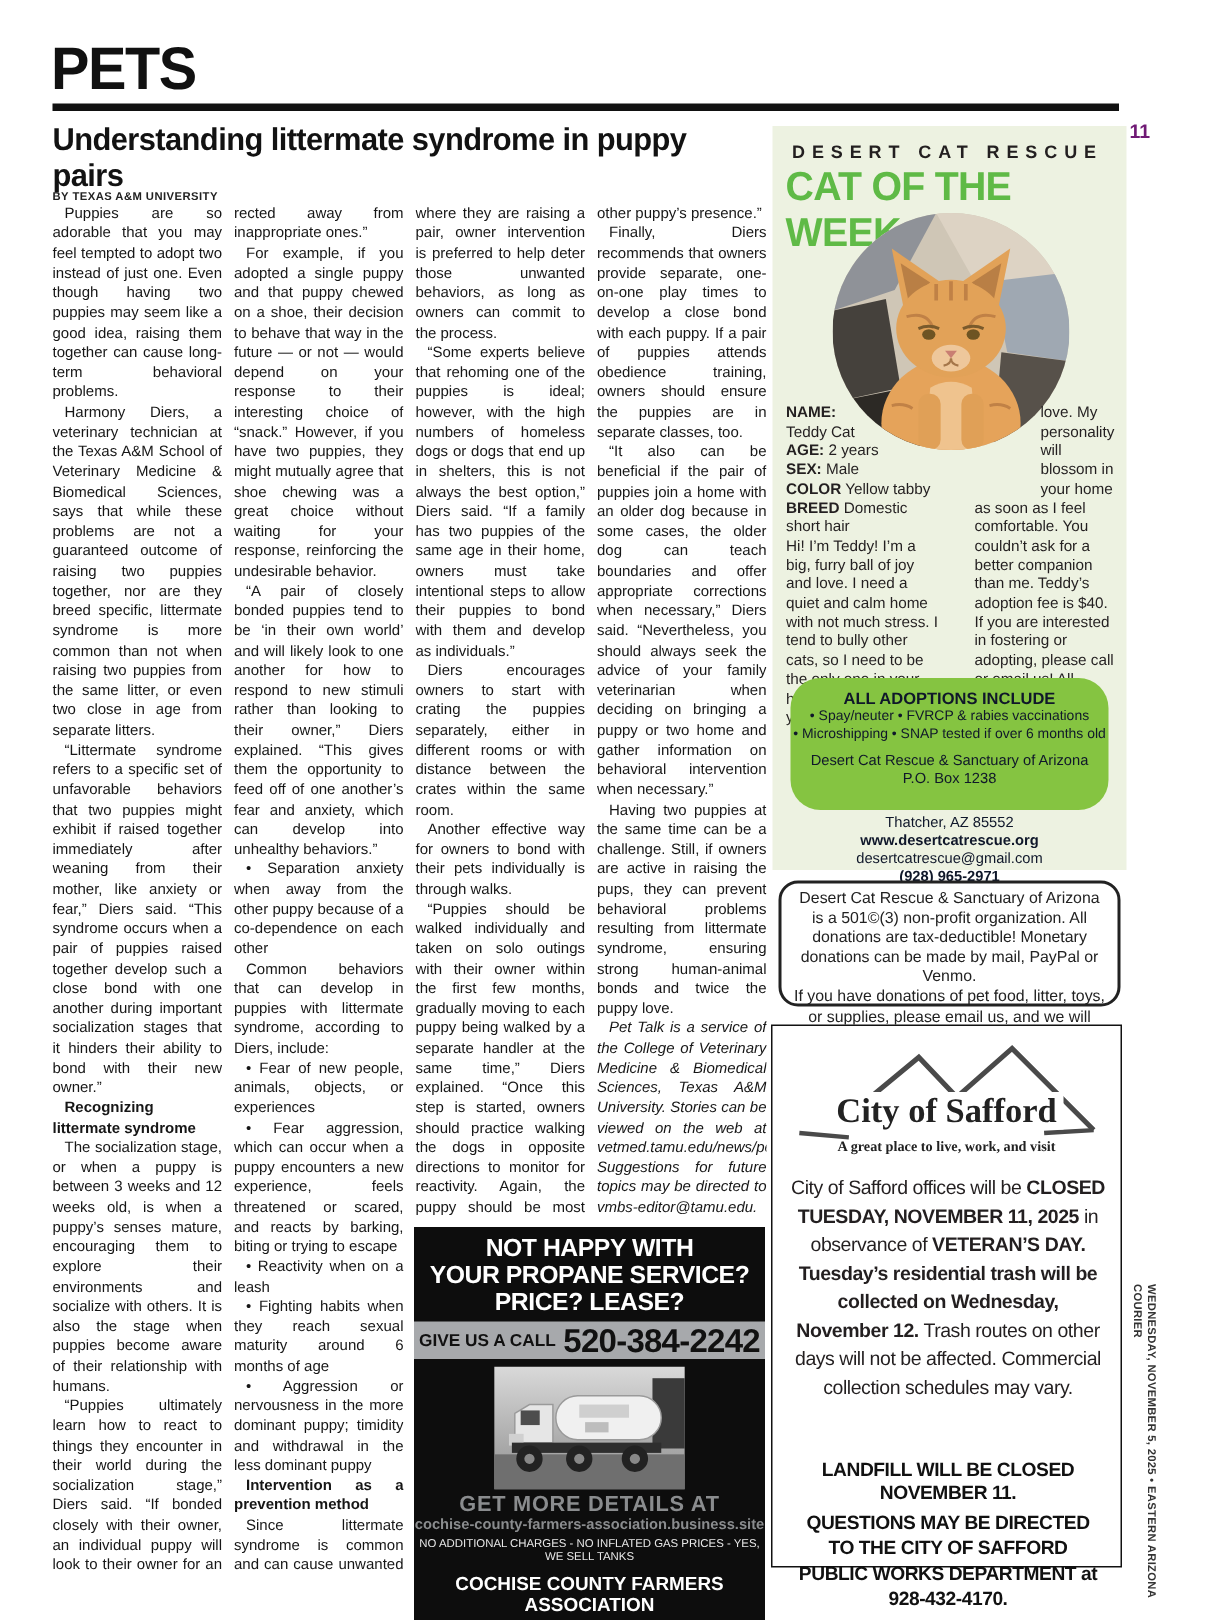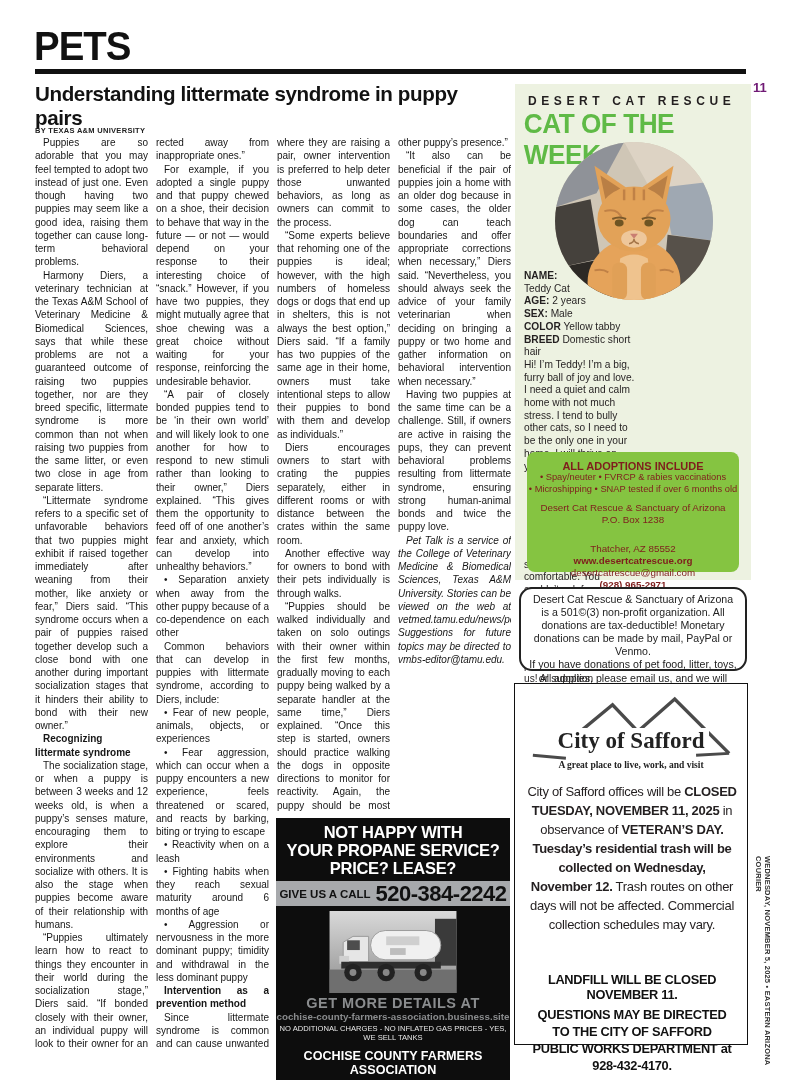--- a/index.html
+++ b/index.html
@@ -24,27 +24,27 @@
   .col p.cont{text-indent:0;}
   .col p.subhead{font-weight:bold;}
   .col p.italic{font-style:italic;}
   
   .cat-panel{position:absolute;left:515px;top:84px;width:236px;height:496px;background:#edf2e1;}
   .cat-kicker{padding:10px 0 0 13px;font-size:12px;font-weight:bold;letter-spacing:4.6px;color:#231f20;}
   .cat-title{padding:1px 0 0 9px;font-size:27px;font-weight:900;letter-spacing:-.5px;
         color:#5fba46;transform:scaleX(.97);transform-origin:left;}
   .cat-photo{position:absolute;left:40px;top:58px;width:158px;height:158px;border-radius:50%;overflow:hidden;}
   .cat-details{position:absolute;left:9px;top:186px;width:220px;display:flex;gap:22px;
-        font-size:10.2px;line-height:12.7px;color:#231f20;flex-direction:column;}
+        font-size:10.2px;line-height:12.7px;color:#231f20;}
   .cat-left{width:112px;}
   .cat-right{width:102px;}
   .circ-spacer{float:left;width:44px;height:52px;}
   
-  .adopt-box{position:absolute;left:12px;top:368px;width:212px;height:120px;background:#85c441;
-        border-radius:8px;text-align:center;color:#7f1d1d;padding-top:8px;box-sizing:border-box;}
+  .adopt-box{position:absolute;left:12px;top:368px;width:212px;height:88px;background:#85c441;
+        border-radius:20px;text-align:center;color:#0f172a;padding-top:8px;box-sizing:border-box;}
   .adopt-title{font-size:11px;font-weight:bold;}
   .adopt-line{font-size:9.3px;line-height:11.5px;}
   .adopt-org{margin-top:7px;font-size:9.8px;line-height:12px;}
   .adopt-bold{font-weight:bold;}
   
   .donate-box{position:absolute;left:519px;top:587px;width:228px;height:84px;background:#fff;
         border:2px solid #222;border-radius:13px;box-sizing:border-box;text-align:center;
         font-size:10.6px;line-height:13.1px;color:#222;padding:4px 8px;}
   
   .safford-box{position:absolute;left:514px;top:683px;width:234px;height:362px;background:#fff;
@@ -116,20 +116,21 @@
     </div>
     <div class="col col-short">
       <p class="cont">where they are raising a pair, owner intervention is preferred to help deter those unwanted behaviors, as long as owners can commit to the process.</p>
       <p>“Some experts believe that rehoming one of the puppies is ideal; however, with the high numbers of homeless dogs or dogs that end up in shelters, this is not always the best option,” Diers said. “If a family has two puppies of the same age in their home, owners must take intentional steps to allow their puppies to bond with them and develop as individuals.”</p>
       <p>Diers encourages owners to start with crating the puppies separately, either in different rooms or with distance between the crates within the same room.</p>
       <p>Another effective way for owners to bond with their pets individually is through walks.</p>
       <p>“Puppies should be walked individually and taken on solo outings with their owner within the first few months, gradually moving to each puppy being walked by a separate handler at the same time,” Diers explained. “Once this step is started, owners should practice walking the dogs in opposite directions to monitor for reactivity. Again, the puppy should be most concerned with their owner’s presence and not the lack of the</p>
     </div>
     <div class="col col-short">
       <p class="cont">other puppy’s presence.”</p>
+      <p>Finally, Diers recommends that owners provide separate, one-on-one play times to develop a close bond with each puppy. If a pair of puppies attends obedience training, owners should ensure the puppies are in separate classes, too.</p>
       <p>“It also can be beneficial if the pair of puppies join a home with an older dog because in some cases, the older dog can teach boundaries and offer appropriate corrections when necessary,” Diers said. “Nevertheless, you should always seek the advice of your family veterinarian when deciding on bringing a puppy or two home and gather information on behavioral intervention when necessary.”</p>
       <p>Having two puppies at the same time can be a challenge. Still, if owners are active in raising the pups, they can prevent behavioral problems resulting from littermate syndrome, ensuring strong human-animal bonds and twice the puppy love.</p>
       <p class="italic">Pet Talk is a service of the College of Veterinary Medicine &amp; Biomedical Sciences, Texas A&amp;M University. Stories can be viewed on the web at vetmed.tamu.edu/news/pettalk. Suggestions for future topics may be directed to vmbs-editor@tamu.edu.</p>
     </div>
   </div>
 
   <div class="cat-panel">
     <div class="cat-kicker">DESERT CAT RESCUE</div>
     <div class="cat-title">CAT OF THE WEEK</div>
 

